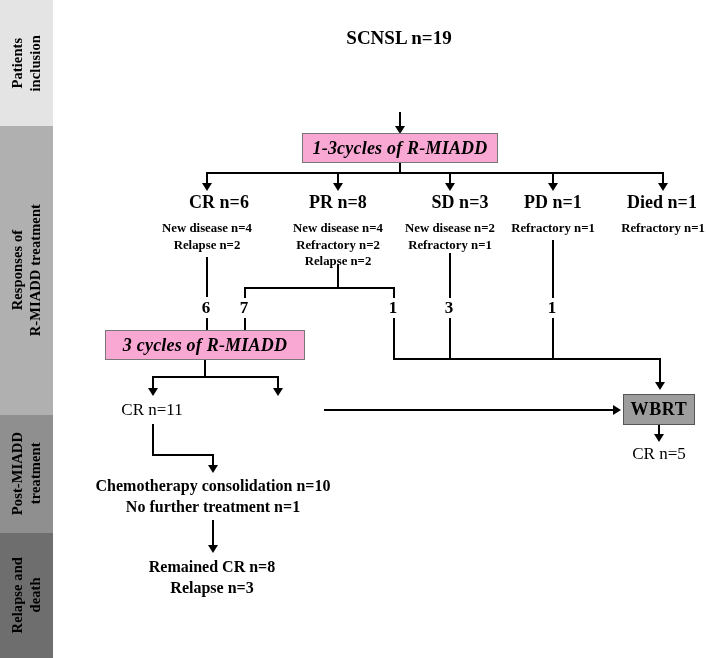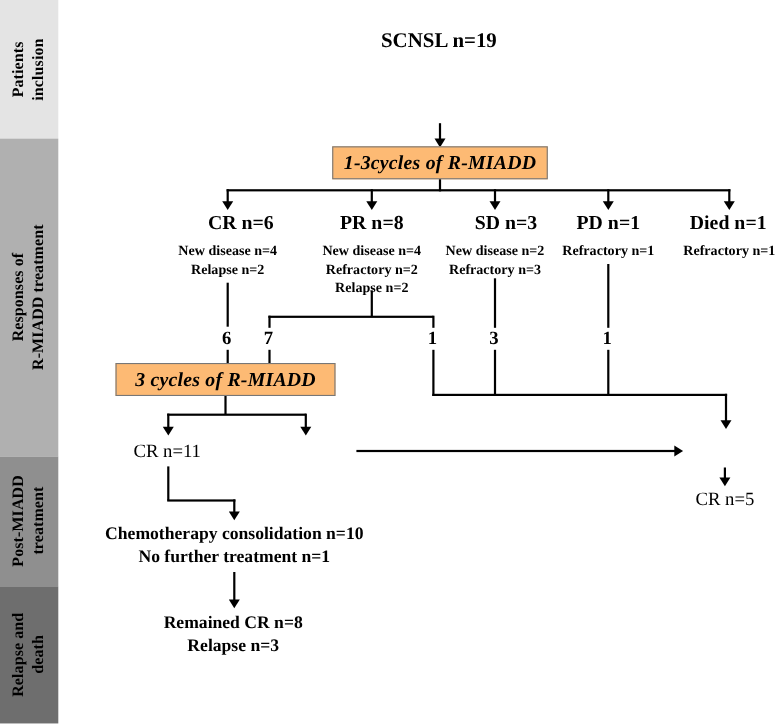--- a/index.html
+++ b/index.html
@@ -75,21 +75,21 @@
     font-size: 16px;
     font-weight: bold;
     line-height: 1.3;
   }
 
   
   .pbox {
     position: absolute;
     box-sizing: border-box;
     border: 1.3px solid #777;
-    background: #fdba74;
+    background: #f9a8d4;
     display: flex;
     align-items: center;
     justify-content: center;
     font-style: italic;
     font-weight: bold;
     font-size: 18px;
     letter-spacing: 0.2px;
   }
   .pbox.filled {
     background: #9d9d9d;
@@ -194,21 +194,21 @@
   <div class="node resp-sub" style="left:142px; top:220px; width:130px;">New disease n=4
 Relapse n=2</div>
 
   <div class="node resp-hd" style="left:283px; top:192px; width:110px;">PR n=8</div>
   <div class="node resp-sub" style="left:273px; top:220px; width:130px;">New disease n=4
 Refractory n=2
 Relapse n=2</div>
 
   <div class="node resp-hd" style="left:405px; top:192px; width:110px;">SD n=3</div>
   <div class="node resp-sub" style="left:385px; top:220px; width:130px;">New disease n=2
-Refractory n=3</div>
+Refractory n=1</div>
 
   <div class="node resp-hd" style="left:498px; top:192px; width:110px;">PD n=1</div>
   <div class="node resp-sub" style="left:491px; top:220px; width:124px;">Refractory n=1</div>
 
   <div class="node resp-hd" style="left:607px; top:192px; width:110px;">Died n=1</div>
   <div class="node resp-sub" style="left:601px; top:220px; width:124px;">Refractory n=1</div>
 
   <div class="v-thin" style="left:206px; top:257px; height:40px;"></div>
 
   <div class="v-thin" style="left:337px; top:264px; height:24px;"></div>
@@ -246,20 +246,23 @@
   <div class="v-thin" style="left:152px; top:376px; height:14px;"></div>
   <div class="arrow-d" style="left:148px; top:388px;"></div>
   <div class="v-thin" style="left:277px; top:376px; height:14px;"></div>
   <div class="arrow-d" style="left:273px; top:388px;"></div>
 
   <div class="node outcome" style="left:102px; top:400px; width:100px;">CR n=11</div>
 
   <div class="h-line" style="left:324px; top:409px; width:291px;"></div>
   <div class="arrow-r" style="left:613px; top:405px;"></div>
 
+  <div class="pbox filled" style="left:623px; top:394px; width:72px; height:31px;">
+    <span>WBRT</span>
+  </div>
 
   <div class="v-thin" style="left:658px; top:425px; height:11px;"></div>
   <div class="arrow-d" style="left:654px; top:434px;"></div>
 
   <div class="node outcome" style="left:613px; top:444px; width:92px;">CR n=5</div>
 
   <div class="v-thin" style="left:152px; top:424px; height:31px;"></div>
   <div class="h-thin" style="left:152px; top:454px; width:62px;"></div>
   <div class="v-thin" style="left:212px; top:454px; height:13px;"></div>
   <div class="arrow-d" style="left:208px; top:465px;"></div>

